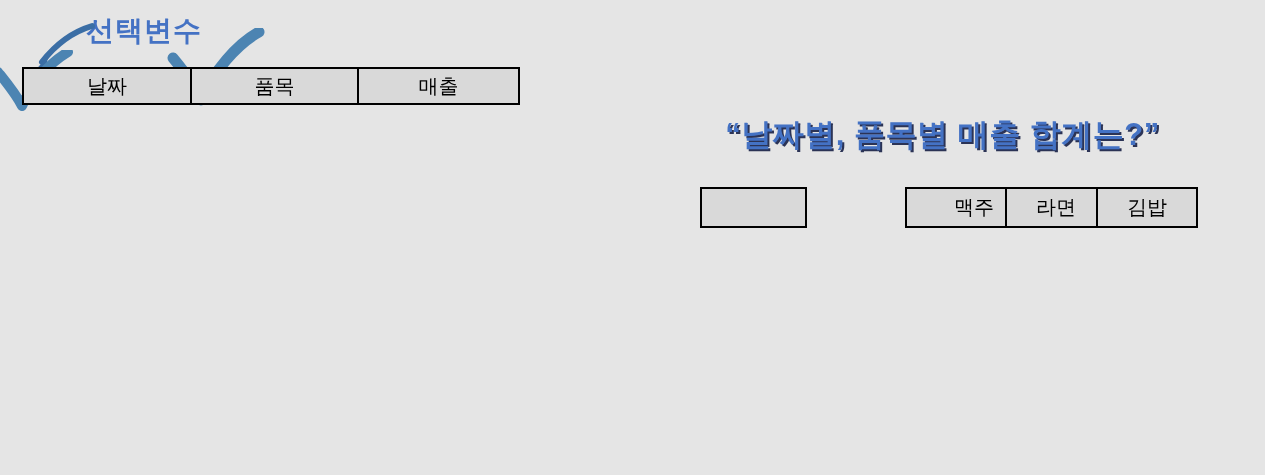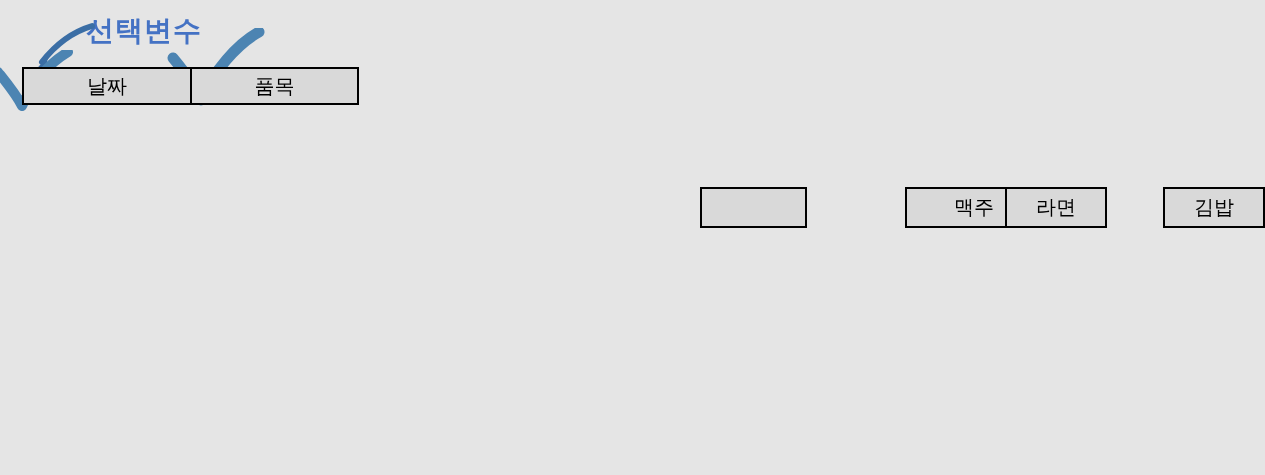--- a/index.html
+++ b/index.html
@@ -41,20 +41,22 @@
   <svg class="svg-abs" style="left:-10px; top:50px;" width="84" height="64" viewBox="0 0 84 64">
     <path d="M8,22 C16,32 26,44 32,56 C42,34 58,14 78,2" fill="none" stroke="#4c84b2" stroke-width="10" stroke-linecap="round" stroke-linejoin="round"></path>
   </svg>
 
   <svg class="svg-abs" style="left:163px; top:28px;" width="104" height="82" viewBox="0 0 104 82">
     <path d="M10,30 C20,42 32,58 38,72 C50,44 74,16 96,4" fill="none" stroke="#4c84b2" stroke-width="11" stroke-linecap="round" stroke-linejoin="round"></path>
   </svg>
 
   <div class="hdr-cell src-cell" style="left:22px; width:170px;">날짜</div>
   <div class="hdr-cell src-cell" style="left:190px; width:169px;">품목</div>
+  <div class="hdr-cell src-cell" style="left:357px; width:163px;">매출</div>
 
+  <div class="question">“날짜별, 품목별 매출 합계는?”</div>
 
   <div class="hdr-cell pvt-cell" style="left:700px; width:107px;"></div>
   <div class="hdr-cell pvt-cell" style="left:905px; width:102px;padding-left:36px;">맥주</div>
   <div class="hdr-cell pvt-cell" style="left:1005px; width:102px;">라면</div>
-  <div class="hdr-cell pvt-cell" style="left:1163px; width:102px;">김밥</div>
+  <div class="hdr-cell pvt-cell" style="left:1096px; width:102px;">김밥</div>
 
 </div>
 
 </body></html>

